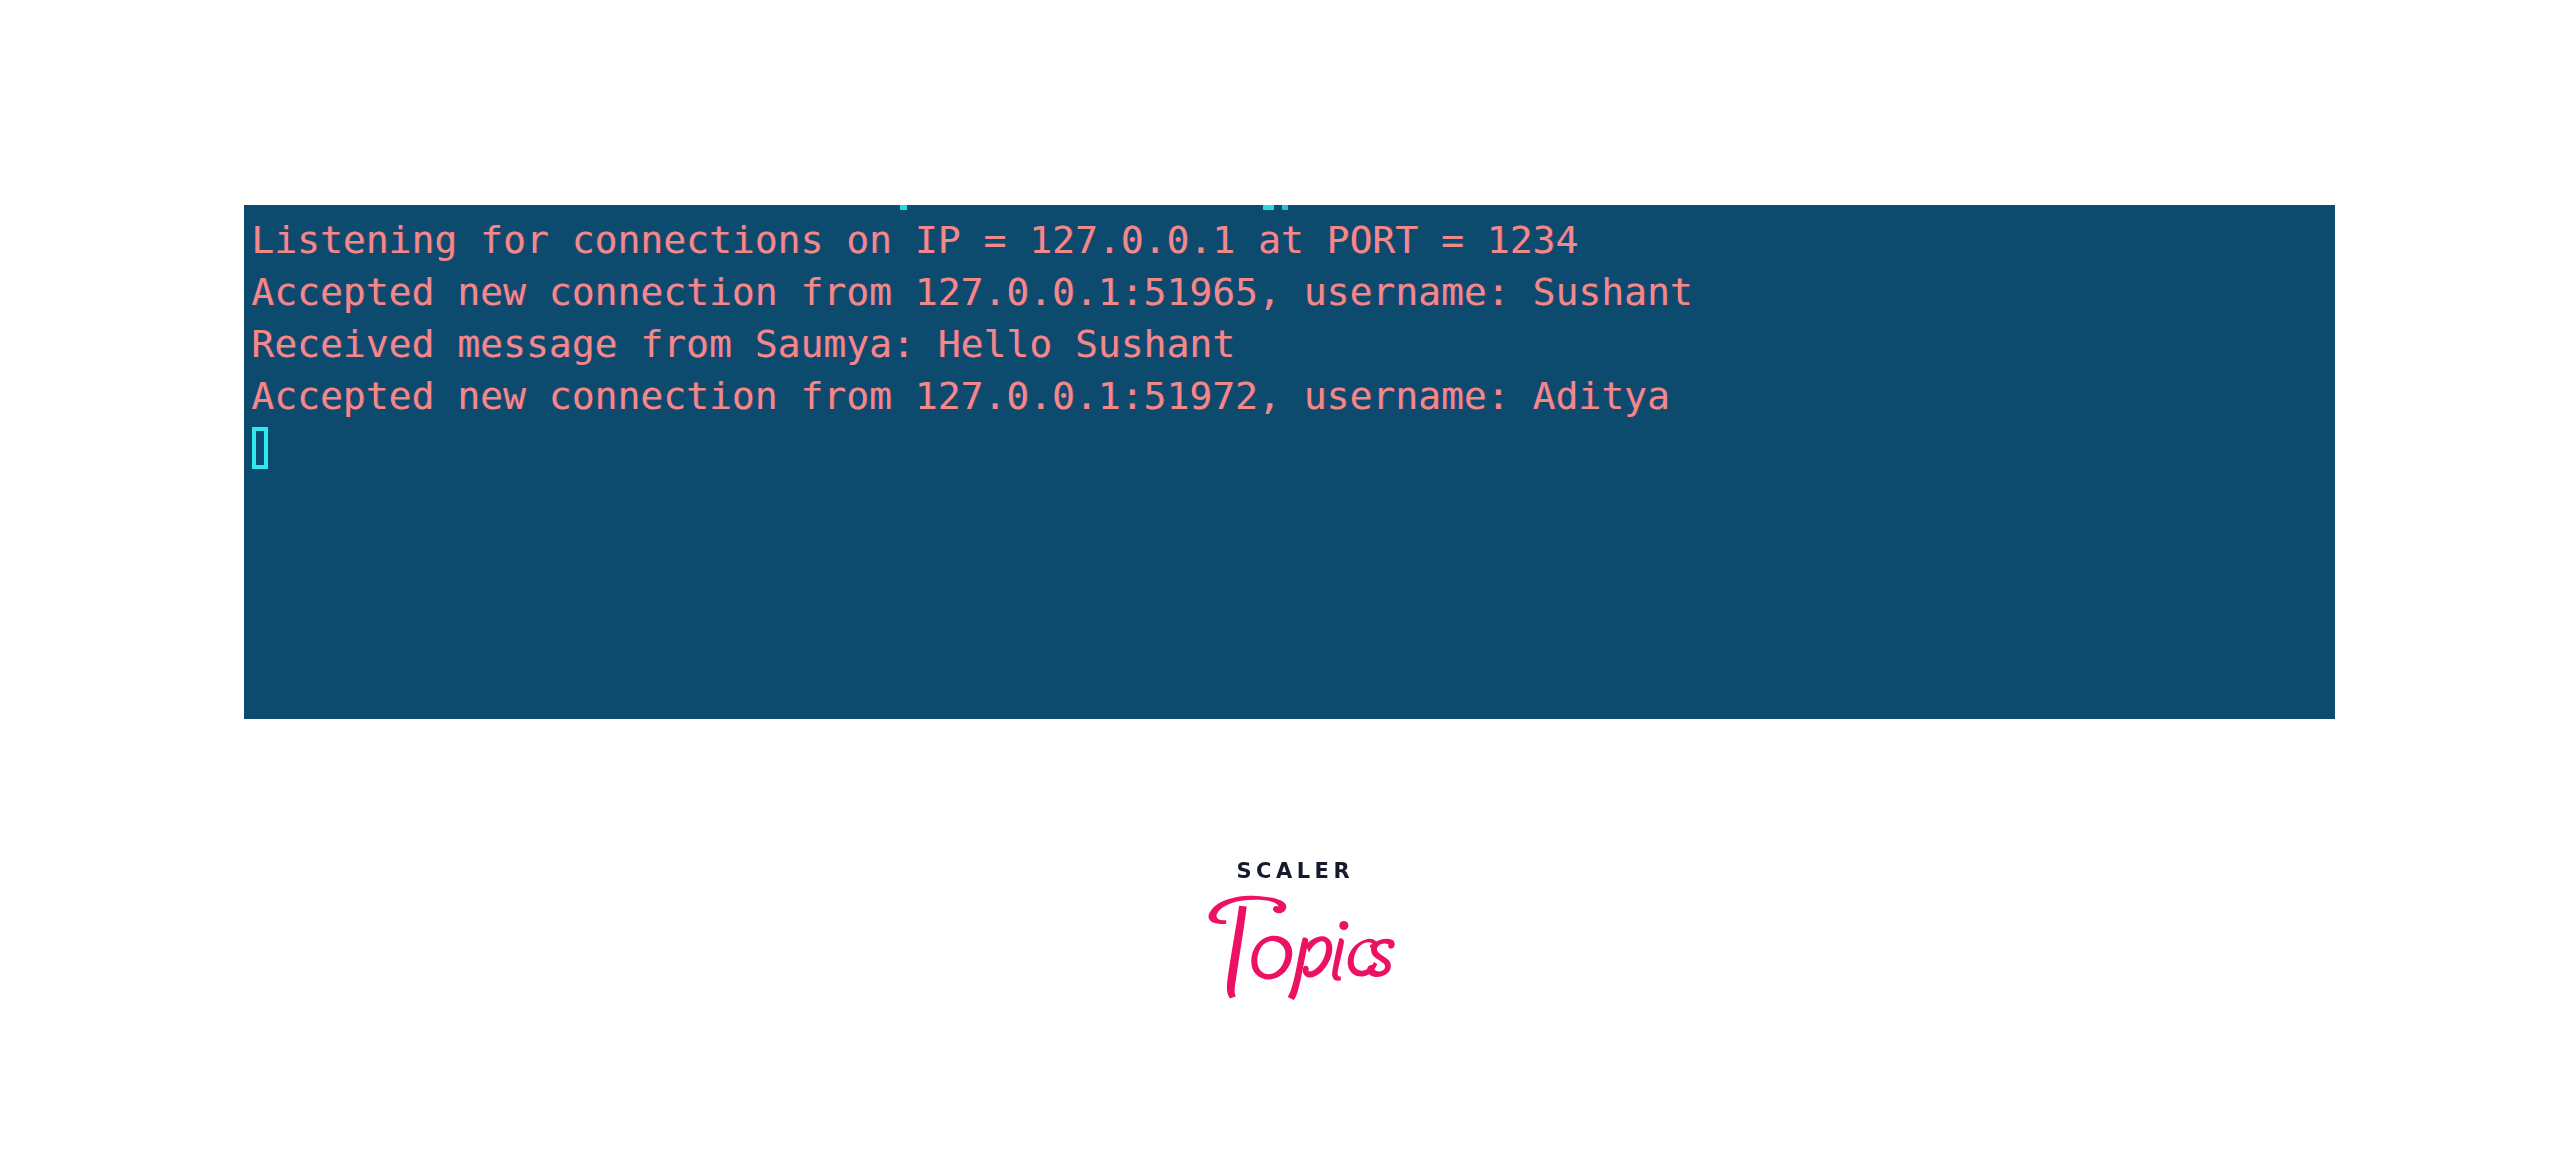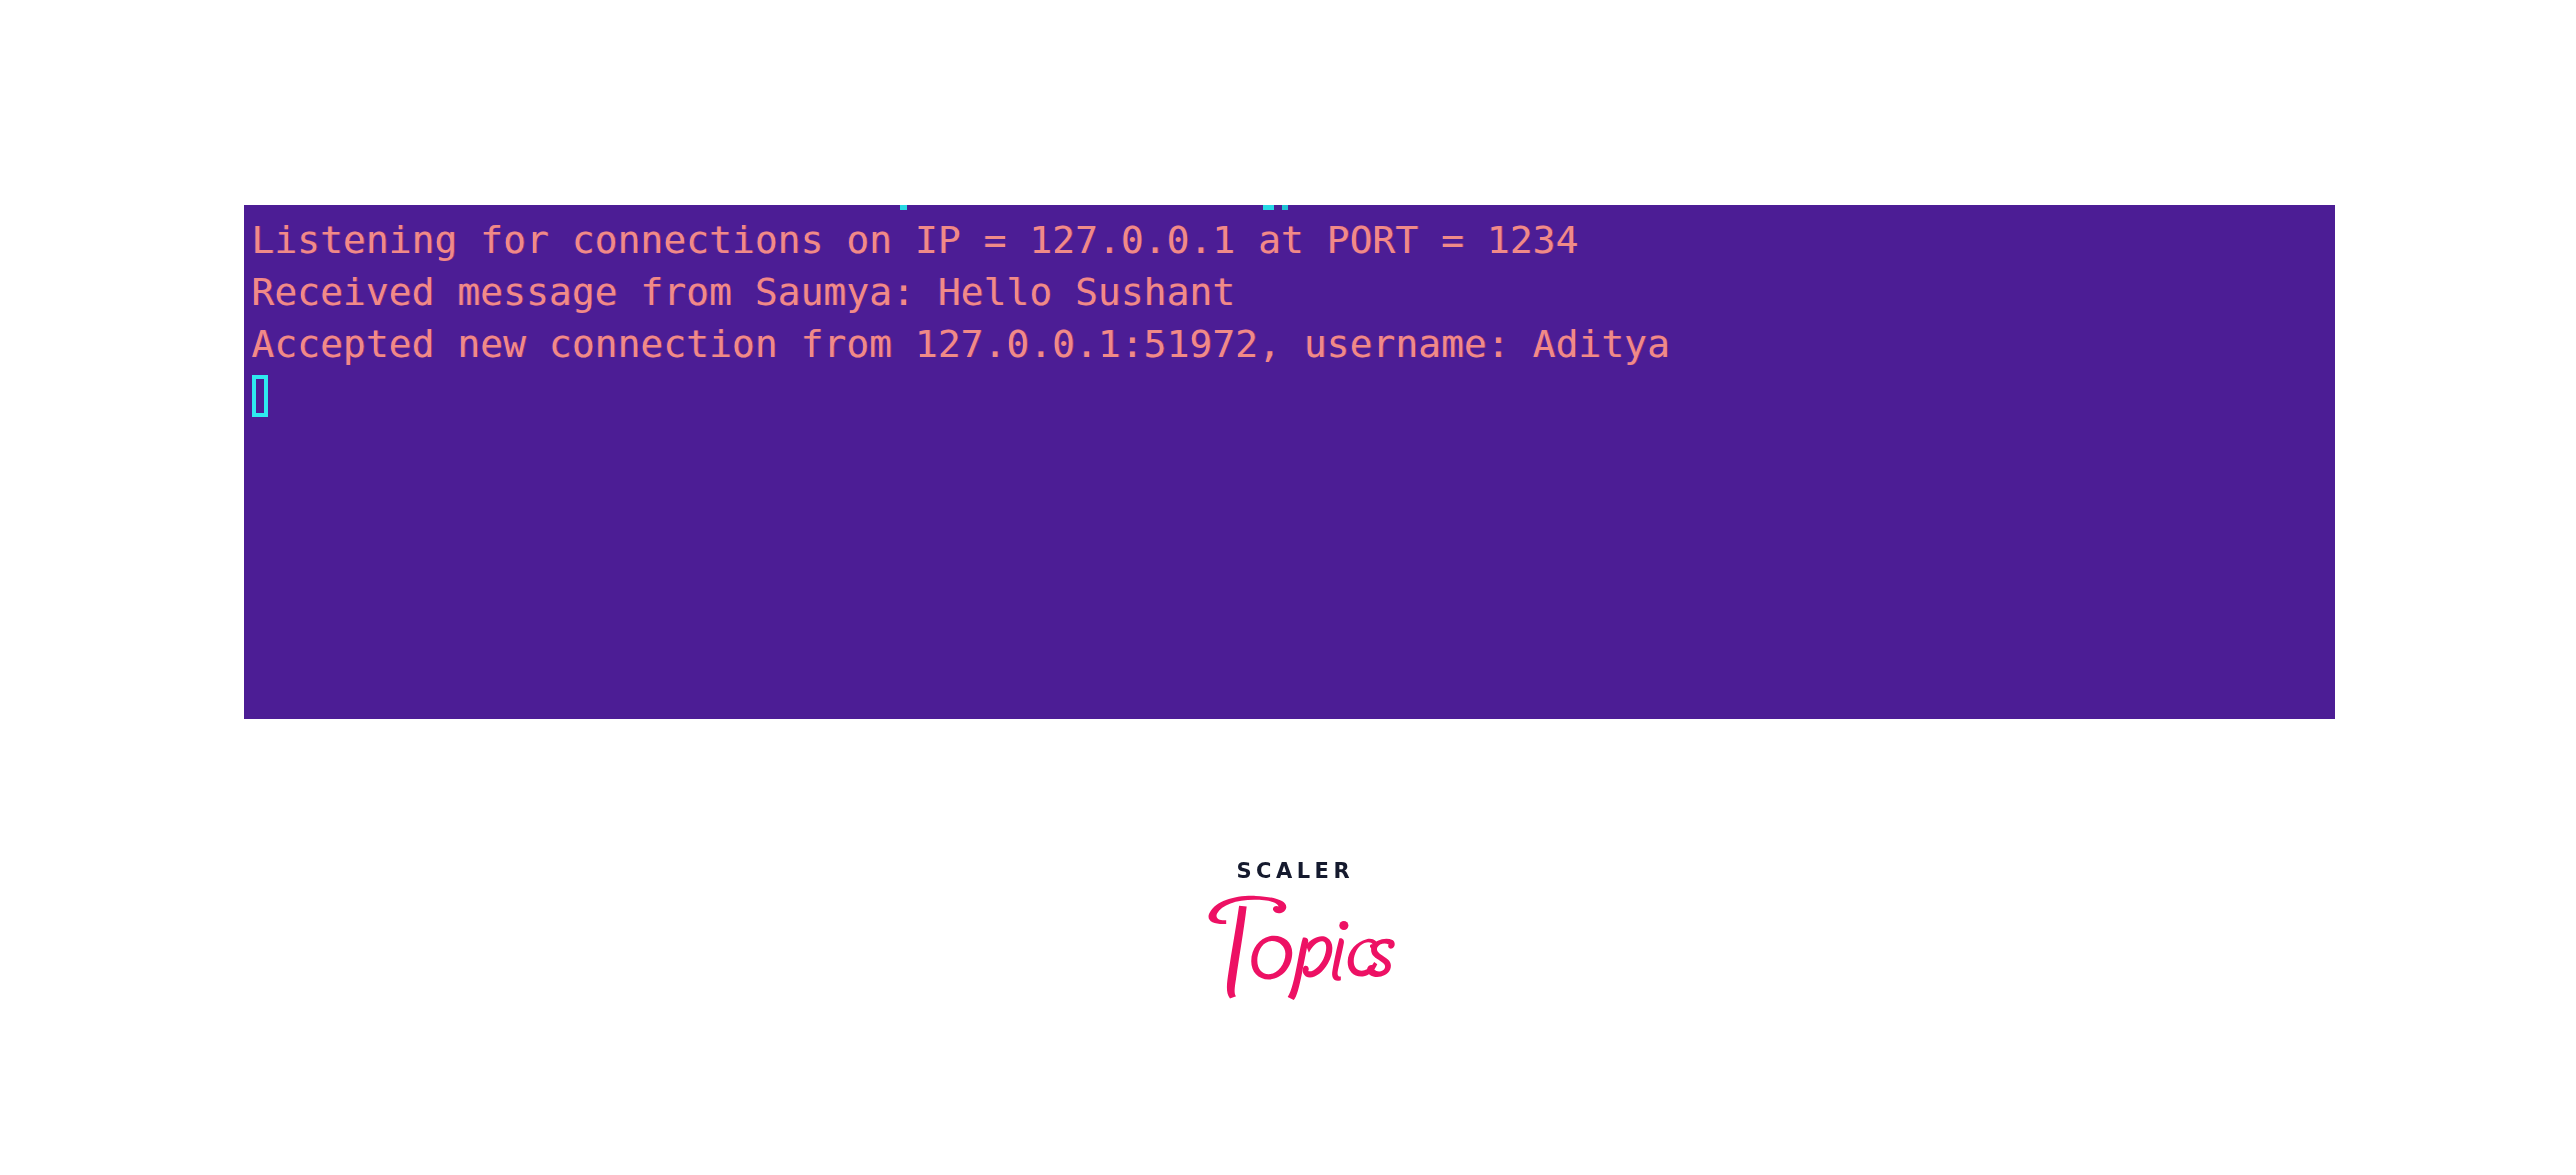--- a/index.html
+++ b/index.html
@@ -15,21 +15,21 @@
     font-family: "Liberation Sans", sans-serif;
   }
 
   
   #terminal {
     position: absolute;
     left: 244px;
     top: 205px;
     width: 2091px;
     height: 514px;
-    background: #4c1d95;
+    background: #0c4a6e;
     overflow: hidden;
     box-sizing: border-box;
   }
 
   
   .edge-fleck {
     position: absolute;
     top: 0px;
     width: 6.8px;
     height: 4.5px;
@@ -108,20 +108,21 @@
 <body>
 
 <div id="terminal">
 
   <div class="edge-fleck f1"></div>
   <div class="edge-fleck f2"></div>
   <div class="edge-fleck f3"></div>
 
   <div id="term-lines">
     <div class="term-line">Listening for connections on IP = 127.0.0.1 at PORT = 1234</div>
+    <div class="term-line">Accepted new connection from 127.0.0.1:51965, username: Sushant</div>
     <div class="term-line">Received message from Saumya: Hello Sushant</div>
     <div class="term-line">Accepted new connection from 127.0.0.1:51972, username: Aditya</div>
     <div class="term-cursor-row">
       <div id="cursor"></div>
     </div>
   </div>
 </div>
 
 <div id="logo">
   <span id="logo-scaler">SCALER</span>

